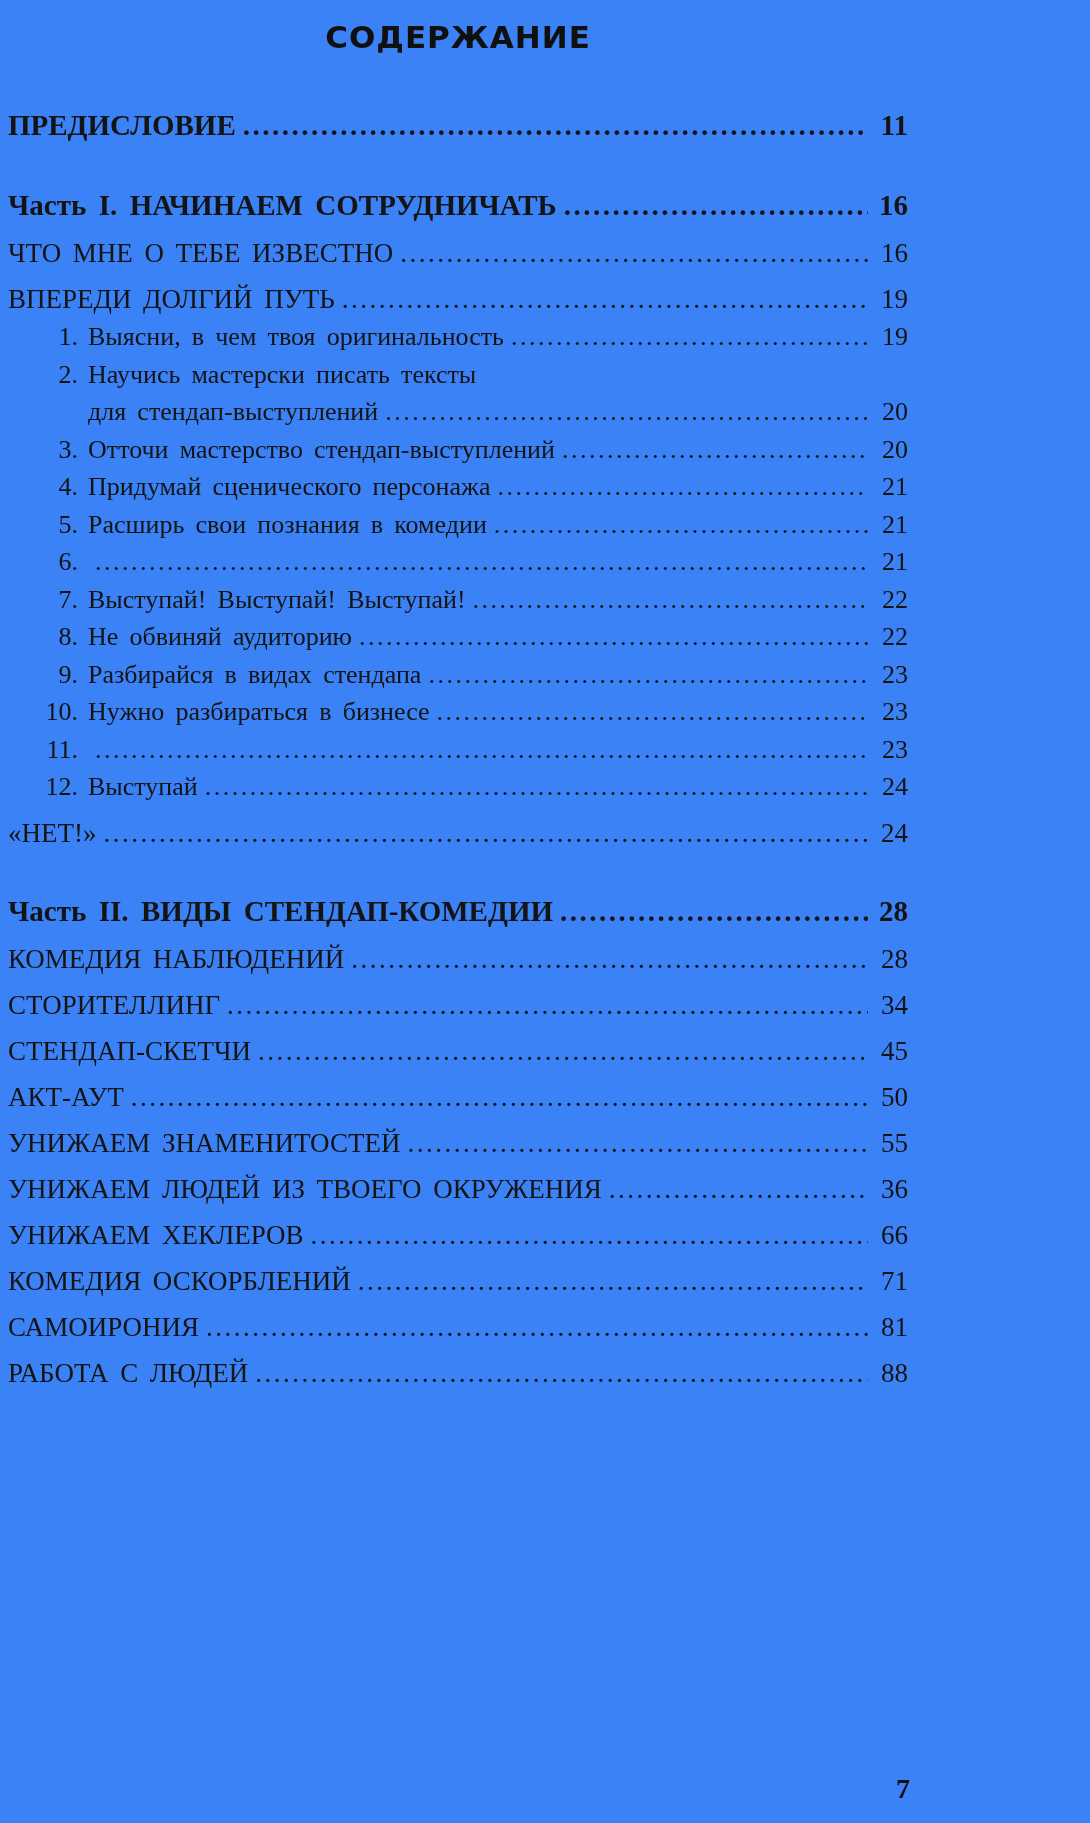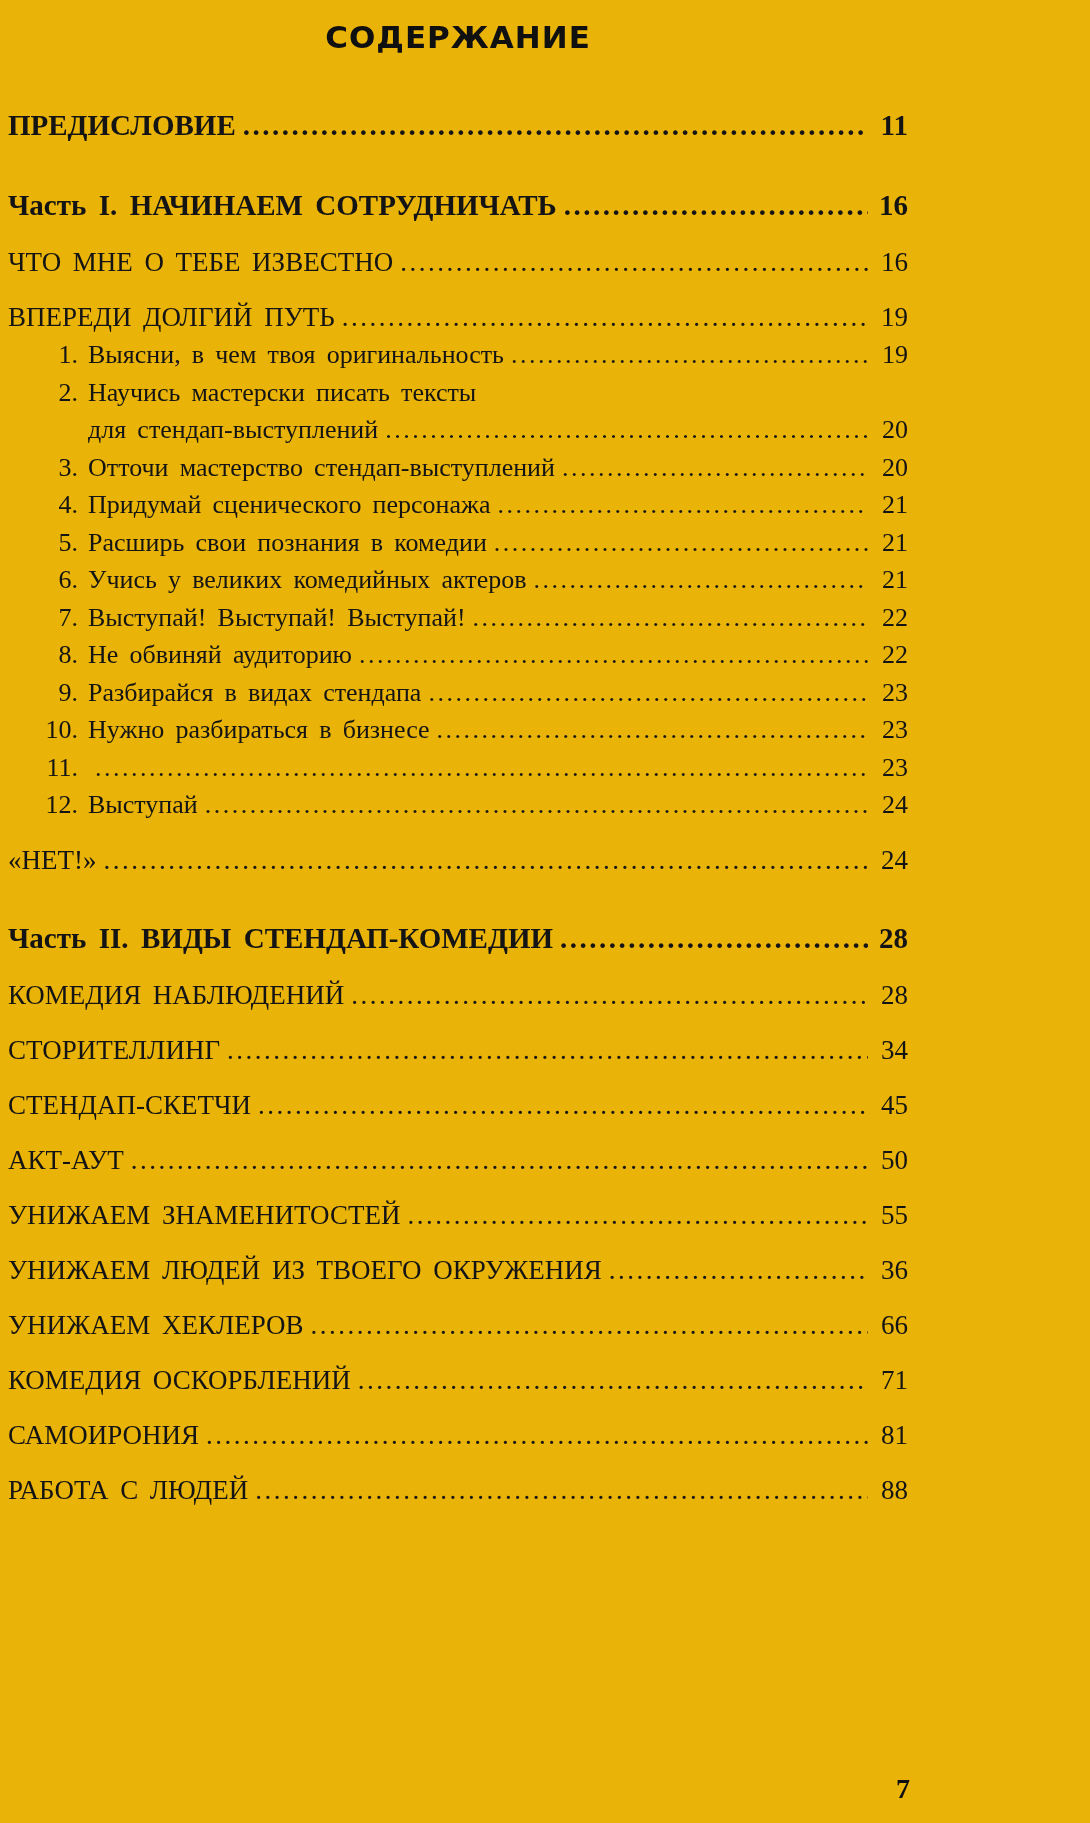--- a/index.html
+++ b/index.html
@@ -4,21 +4,21 @@
 <style>
   html, body {
     margin: 0;
     padding: 0;
     background: #ffffff;
   }
   .page {
     position: relative;
     width: 1090px;
     height: 1823px;
-    background: #eab308;
+    background: #3b82f6;
     color: #141414;
     font-family: "Liberation Serif", "DejaVu Serif", serif;
     overflow: hidden;
     box-sizing: border-box;
   }
   .content {
     position: absolute;
     top: 14px;
     left: 8px;
     width: 900px;
@@ -42,21 +42,21 @@
     word-spacing: 0.18em;
     white-space: nowrap;
   }
   .entry-part {
     margin-top: 38px;
     font-weight: 700;
     font-size: 29px;
     line-height: 42px;
   }
   .entry-section {
-    margin-top: 17px;
+    margin-top: 8px;
     font-size: 27px;
     line-height: 38px;
   }
   .entry-item {
     font-size: 26px;
     line-height: 37.5px;
   }
   .num {
     display: inline-block;
     width: 70px;
@@ -164,21 +164,20 @@
           <div class="row">
             <span class="num">5.</span>
             <span class="label">Расширь свои познания в комедии</span>
             <span class="dots"></span>
             <span class="pagenum">21</span>
           </div>
         </div>
         <div class="entry entry-item">
           <div class="row">
             <span class="num">6.</span>
-            <span class="label">Учись у великих комедийных актеров</span>
             <span class="dots"></span>
             <span class="pagenum">21</span>
           </div>
         </div>
         <div class="entry entry-item">
           <div class="row">
             <span class="num">7.</span>
             <span class="label">Выступай! Выступай! Выступай!</span>
             <span class="dots"></span>
             <span class="pagenum">22</span>

